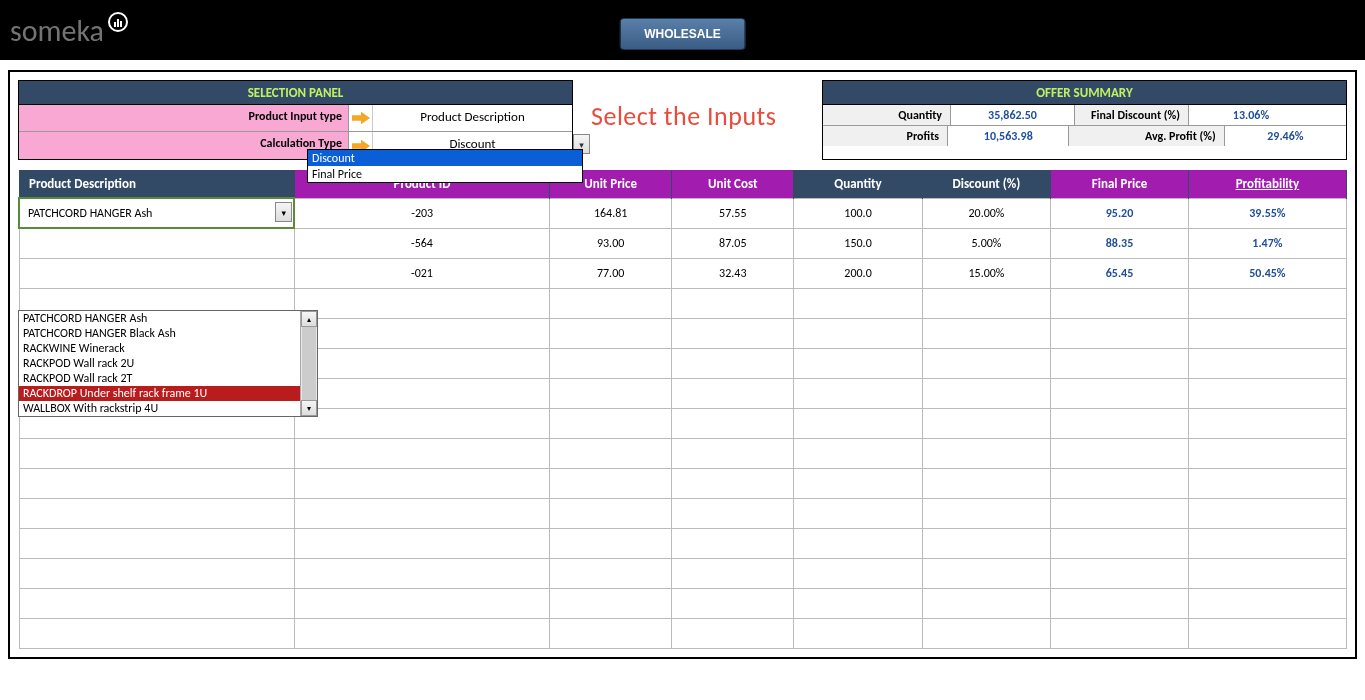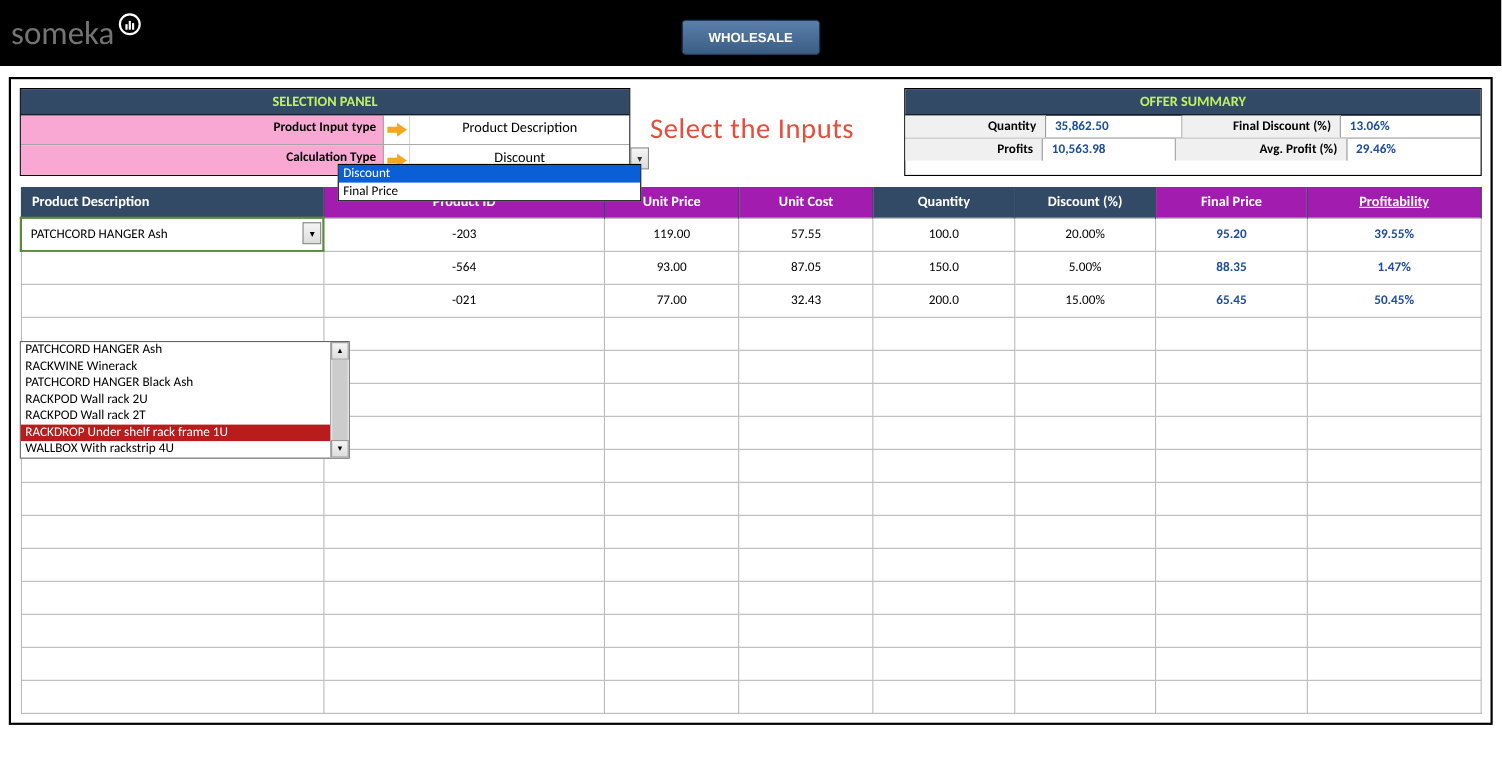--- a/index.html
+++ b/index.html
@@ -109,21 +109,21 @@
 .summary { width: 525px; margin-left: auto; }
 .sum-body { display: flex; flex-direction: column; }
 .sum-row { display: flex; border-bottom: 1px solid #999; }
 .sum-row:last-child { border-bottom: none; }
 .sum-cell {
   padding: 3px 8px; font-size: 12px;
   border-right: 1px solid #999;
 }
 .sum-cell:last-child { border-right: none; }
 .sum-lbl { width: 128px; text-align: right; background: #f0f0f0; font-weight: bold; }
-.sum-val { width: 124px; color: #1f4e9c; font-weight: bold; }
+.sum-val { width: 124px; text-align: center; color: #1f4e9c; font-weight: bold; }
 .main-table {
   width: 100%; border-collapse: collapse;
 }
 .main-table th {
   background: #a21caf; color: #fff; font-weight: bold;
   padding: 6px 8px; font-size: 13px; text-align: center;
   border-right: 1px solid #334a66;
 }
 .main-table th:first-child { background: #334a66; text-align: left; padding-left: 10px; }
 .main-table th.dark { background: #334a66; }
@@ -218,21 +218,21 @@
     </div>
 
     <div class="hint">Select the Inputs</div>
 
     <div class="panel summary">
       <div class="panel-head">OFFER SUMMARY</div>
       <div class="sum-body">
         <div class="sum-row">
           <div class="sum-cell sum-lbl">Quantity</div>
           <div class="sum-cell sum-val">35,862.50</div>
-          <div class="sum-cell sum-lbl" style="width:144px">Final Discount (%)</div>
+          <div class="sum-cell sum-lbl" style="width:114px">Final Discount (%)</div>
           <div class="sum-cell sum-val">13.06%</div>
         </div>
         <div class="sum-row">
           <div class="sum-cell sum-lbl">Profits</div>
           <div class="sum-cell sum-val">10,563.98</div>
           <div class="sum-cell sum-lbl" style="width:159px">Avg. Profit (%)</div>
           <div class="sum-cell sum-val">29.46%</div>
         </div>
       </div>
     </div>
@@ -253,21 +253,21 @@
         <th class="col-qty dark">Quantity</th>
         <th class="col-disc dark">Discount (%)</th>
         <th class="col-fp">Final Price</th>
         <th class="col-prof">Profitability</th>
       </tr>
     </thead>
     <tbody id="tbody">
         <tr class="first-row">
           <td>PATCHCORD HANGER Ash<span class="row-dd-btn"></span></td>
           <td>-203</td>
-          <td>119.00</td>
+          <td>164.81</td>
           <td>57.55</td>
           <td>100.0</td>
           <td>20.00%</td>
           <td class="blue">95.20</td>
           <td class="blue">39.55%</td>
         </tr>
         <tr>
           <td></td>
           <td>-564</td>
           <td>93.00</td>
@@ -407,22 +407,22 @@
           <td class="blue"></td>
           <td class="blue"></td>
         </tr>
       </tbody>
   </table>
 
   <div class="prod-dd">
     <div class="prod-dd-body">
       <div class="prod-list" id="prodlist">
           <div>PATCHCORD HANGER Ash</div>
+          <div>PATCHCORD HANGER Black Ash</div>
           <div>RACKWINE Winerack</div>
-          <div>PATCHCORD HANGER Black Ash</div>
           <div>RACKPOD Wall rack 2U</div>
           <div>RACKPOD Wall rack 2T</div>
           <div class="sel">RACKDROP Under shelf rack frame 1U</div>
           <div>WALLBOX With rackstrip 4U</div>
         </div>
       <div class="scroll">
         <div class="scroll-btn">▴</div>
         <div style="flex:1;background:#ccc;margin:0 1px"></div>
         <div class="scroll-btn">▾</div>
       </div>

